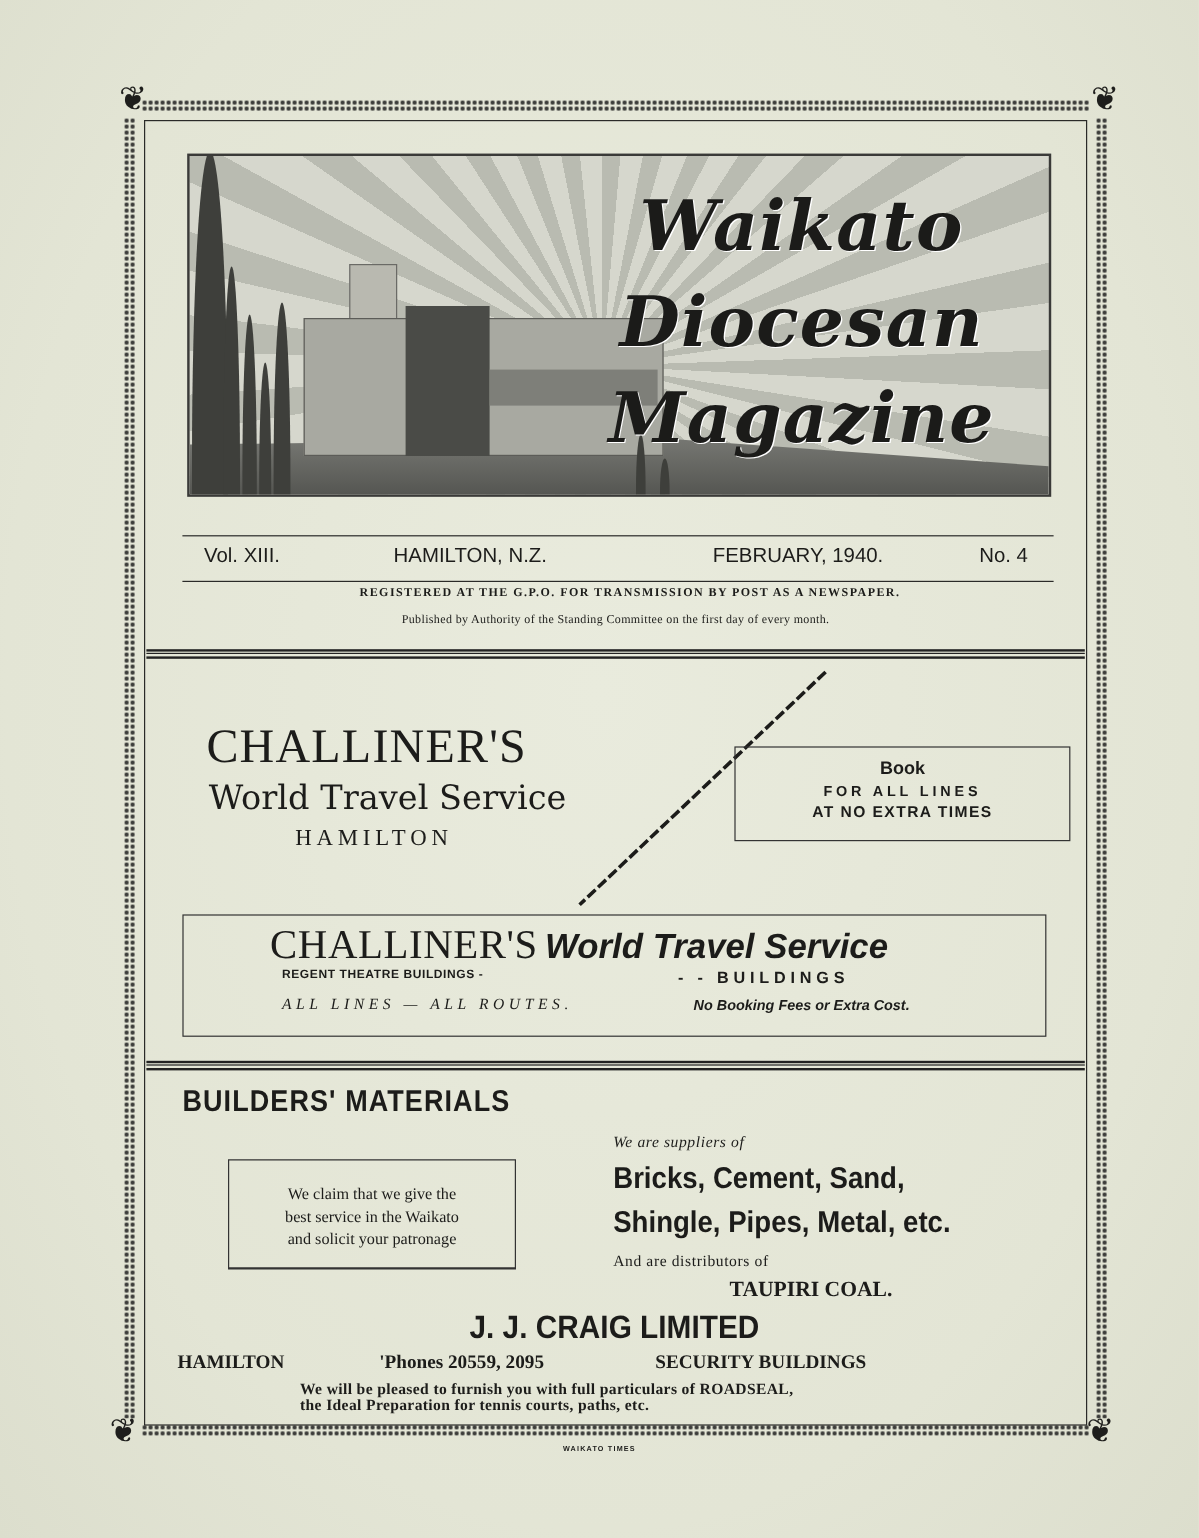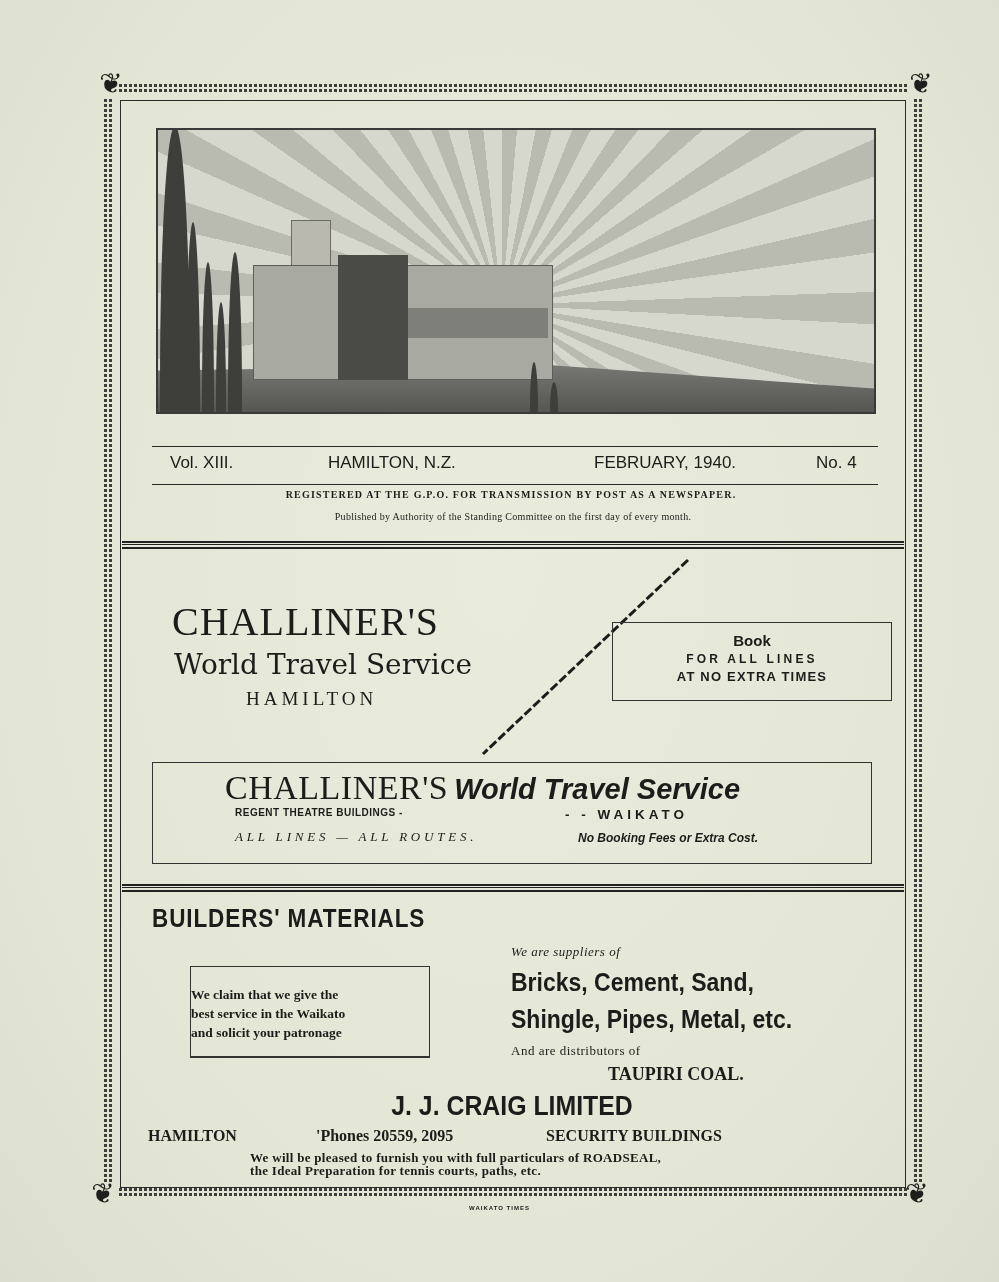--- a/index.html
+++ b/index.html
@@ -46,21 +46,21 @@
                  color: #1b1b19; font-size: 58px; line-height: 80px; letter-spacing: 1px; }
   .title-block div { text-shadow: 1px 1px 0 #fff; }
 
   .rule { position: absolute; height: 0; border-top: 1px solid #2a2a28; }
   .triple { position: absolute; left: 122px; width: 782px; height: 8px;
             border-top: 2px solid #222; border-bottom: 2px solid #222; }
   .triple::after { content: ""; position: absolute; left: 0; right: 0; top: 1px; border-top: 1px solid #222; }
 
   .issue-row { position: absolute; left: 170px; top: 453px; width: 700px; font-size: 17px; }
   .issue-row span { position: absolute; top: 0; white-space: nowrap; font-family: "Liberation Sans", sans-serif; font-stretch: condensed; }
-  .reg-line { position: absolute; left: 106px; width: 782px; top: 489px; text-align: center;
+  .reg-line { position: absolute; left: 120px; width: 782px; top: 489px; text-align: center;
               font-size: 10px; font-weight: bold; letter-spacing: 1.2px; padding-left: 28px; }
   .pub-line { position: absolute; left: 122px; width: 782px; top: 511px; text-align: center;
               font-size: 10px; letter-spacing: .3px; }
 
   .ch-name { position: absolute; left: 172px; top: 598px; font-size: 40px; letter-spacing: 1px; font-weight: normal; }
   .ch-sub { position: absolute; left: 174px; top: 648px; font-size: 28px; font-weight: bold; font-family: "DejaVu Serif", serif; font-weight: normal; }
   .ch-city { position: absolute; left: 246px; top: 688px; font-size: 19px; letter-spacing: 4px; }
   .book-box { position: absolute; left: 584px; top: 622px; width: 280px; height: 79px; border: 1px solid #333;
               text-align: center; font-family: "Liberation Sans", sans-serif; font-weight: bold; margin-left: 28px; }
   .book-box .b1 { font-size: 15px; margin-top: 9px; }
@@ -72,21 +72,21 @@
   .ch-box .l1 { position: absolute; left: 72px; top: 6px; white-space: nowrap; }
   .ch-box .l1 .plain { font-size: 34px; letter-spacing: .5px; }
   .ch-box .l1 .bold { font-family: "Liberation Sans", sans-serif; font-weight: bold; font-style: italic; font-size: 29px; margin-left: 6px; }
   .ch-box .l2 { position: absolute; left: 82px; top: 44px; font-family: "Liberation Sans", sans-serif; font-weight: bold; font-size: 10px; letter-spacing: .5px; white-space: nowrap; }
   .ch-box .l2r { position: absolute; left: 412px; top: 44px; font-family: "Liberation Sans", sans-serif; font-weight: bold; font-size: 13.5px; letter-spacing: 4px; white-space: nowrap; }
   .ch-box .l3 { position: absolute; left: 82px; top: 66px; font-style: italic; font-size: 13px; letter-spacing: 3.8px; white-space: nowrap; }
   .ch-box .l3r { position: absolute; left: 425px; top: 68px; font-style: italic; font-weight: bold; font-size: 12px; white-space: nowrap; font-family: "Liberation Sans", sans-serif; font-stretch: condensed; }
 
   .bm-title { position: absolute; left: 152px; top: 904px; font-family: "Liberation Sans", sans-serif; font-weight: bold; font-size: 25px; letter-spacing: 1px; transform: scaleX(.9); transform-origin: left; }
   .claim-box { position: absolute; left: 190px; top: 966px; width: 240px; height: 92px; border: 1px solid #333; border-bottom-width: 2px;
-               font-size: 13.5px; line-height: 19px; padding-top: 18px; font-weight: bold; }
+               text-align: center; font-size: 13.5px; line-height: 19px; padding-top: 18px; }
   .supp { position: absolute; left: 511px; top: 944px; font-size: 13px; letter-spacing: .5px; font-style: italic; }
   .goods { position: absolute; left: 511px; top: 964px; font-family: "Liberation Sans", sans-serif; font-weight: bold; font-size: 25px; line-height: 37px; transform: scaleX(.92); transform-origin: left; white-space: nowrap; }
   .dist { position: absolute; left: 511px; top: 1043px; font-size: 13px; letter-spacing: .5px; }
   .coal { position: absolute; left: 608px; top: 1064px; font-size: 18px; font-weight: bold; }
   .craig { position: absolute; left: 0; width: 1024px; top: 1091px; text-align: center; font-family: "Liberation Sans", sans-serif; font-weight: bold; font-size: 27px; transform: scaleX(.92); transform-origin: center; }
   .craig-row { position: absolute; top: 1127px; font-size: 16px; font-weight: bold; white-space: nowrap; }
   .roadseal { position: absolute; left: 250px; top: 1151px; font-size: 13px; font-weight: bold; line-height: 13px; letter-spacing: .3px; }
   .printer { position: absolute; left: 0; width: 999px; top: 1205px; text-align: center; font-family: "Liberation Sans", sans-serif; font-size: 6px; font-weight: bold; letter-spacing: 1px; }
 </style>
 </head>
@@ -113,20 +113,25 @@
     <div class="cypress" style="left:58px; width:10px; height:110px;"></div>
     <div class="cypress" style="left:70px; width:14px; height:160px;"></div>
     <div class="church">
       <div class="tower"></div>
       <div class="nave"></div>
       <div class="ivy"></div>
       <div class="roof"></div>
     </div>
     <div class="cypress" style="left:372px; width:8px; height:50px;"></div>
     <div class="cypress" style="left:392px; width:8px; height:30px;"></div>
+    <div class="title-block">
+      <div>Waikato</div>
+      <div>Diocesan</div>
+      <div>Magazine</div>
+    </div>
   </div>
 
   <div class="rule" style="left:152px; top:446px; width:726px;"></div>
   <div class="issue-row">
     <span style="left:0;">Vol. XIII.</span>
     <span style="left:158px;">HAMILTON, N.Z.</span>
     <span style="left:424px;">FEBRUARY, 1940.</span>
     <span style="left:646px;">No. 4</span>
   </div>
   <div class="rule" style="left:152px; top:484px; width:726px;"></div>
@@ -145,21 +150,21 @@
     <div class="b1">Book</div>
     <div class="b2">FOR ALL LINES</div>
     <div class="b3">AT NO EXTRA TIMES</div>
   </div>
 
   <div class="ch-box">
     <div class="l1">
       <span class="plain">CHALLINER'S</span><span class="bold">World Travel Service</span>
     </div>
     <div class="l2">REGENT THEATRE BUILDINGS  -</div>
-    <div class="l2r">-      -  WAIKATO</div>
+    <div class="l2r">-      -  BUILDINGS</div>
     <div class="l3">ALL LINES — ALL ROUTES.</div>
     <div class="l3r">No Booking Fees or Extra Cost.</div>
   </div>
 
   <div class="triple" style="top:884px;"></div>
 
   <div class="bm-title">BUILDERS' MATERIALS</div>
   <div class="claim-box">
     <div>We claim that we give the</div>
     <div>best service in the Waikato</div>

